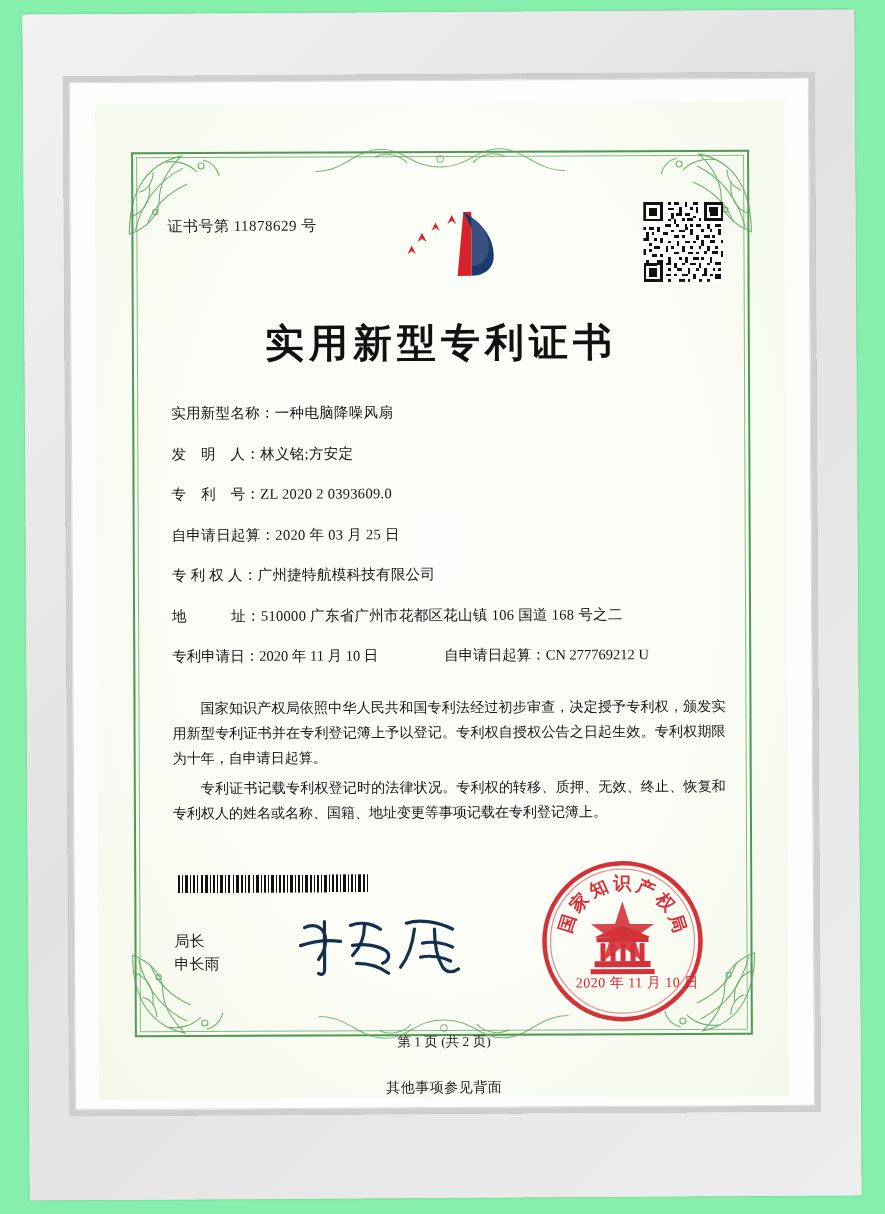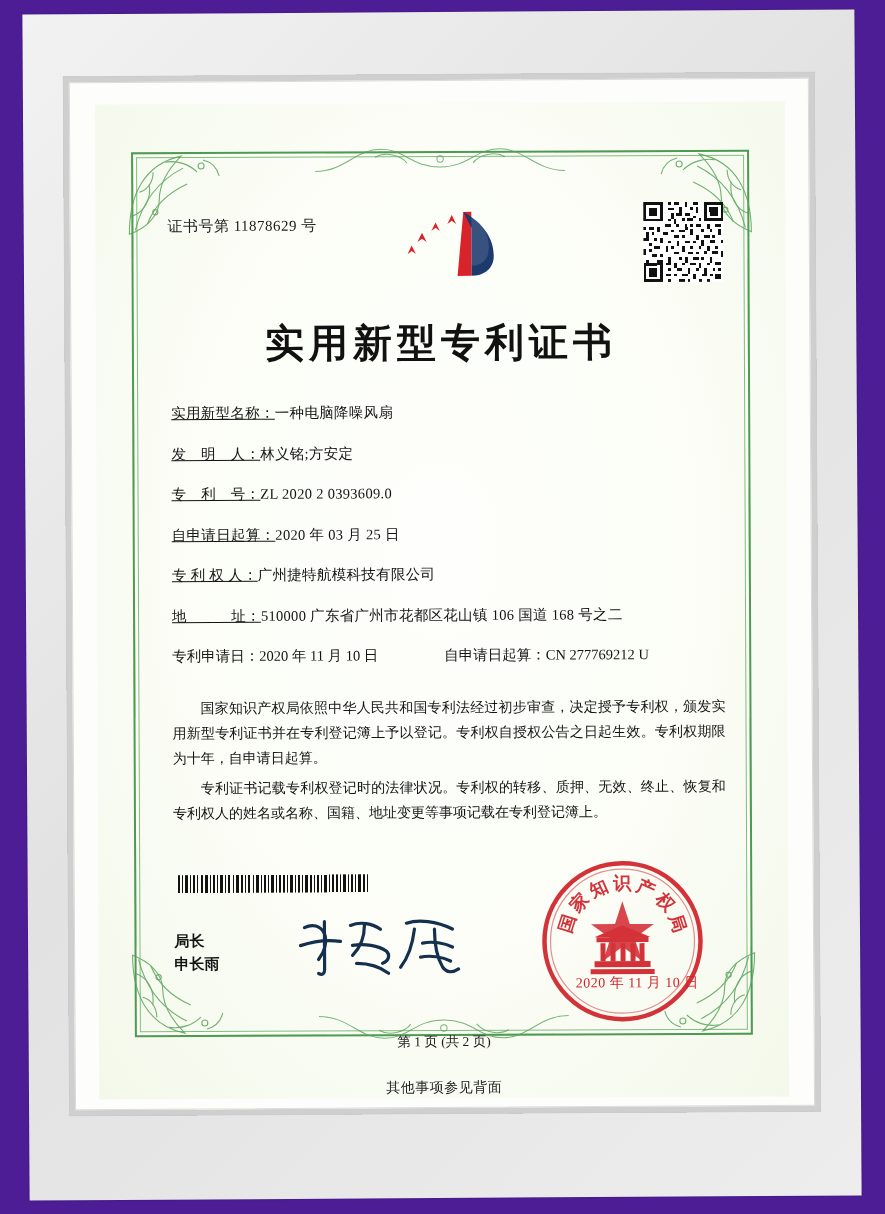--- a/index.html
+++ b/index.html
@@ -11,21 +11,21 @@
     width: 885px;
     height: 1214px;
     font-family: "Liberation Serif", "DejaVu Serif", serif;
     overflow: hidden;
   }
 
   
   .scan-page {
     position: absolute;
     inset: 0;
-    background: #4c1d95;
+    background: #86efac;
   }
   .frame-outer {
     position: absolute;
     left: 26px;
     top: 12px;
     width: 832px;
     height: 1186px;
     background: linear-gradient(135deg,#f2f2f2 0%,#e2e2e2 45%,#ededed 100%);
     box-shadow: 0 0 2px rgba(0,0,0,.25);
     transform: rotate(-0.35deg);
@@ -148,21 +148,20 @@
   }
   .field-row {
     display: flex;
     align-items: baseline;
     margin-bottom: 21.5px;
     white-space: nowrap;
   }
   .field-label {
     flex: 0 0 auto;
     letter-spacing: .3px;
-    text-decoration: underline;
   }
   .field-value {
     flex: 1 1 auto;
     letter-spacing: .3px;
   }
   .row-dual { display: flex; }
   .row-dual .col-a { flex: 0 0 272px; }
   .row-dual .col-b { flex: 1 1 auto; }
 
   
@@ -191,21 +190,20 @@
   }
 
   
   .sign-block {
     position: absolute;
     left: 76px;
     top: 826px;
     font-size: 15px;
     line-height: 23px;
     color: #151515;
-    font-weight: bold;
   }
   .sign-script {
     position: absolute;
     left: 196px;
     top: 808px;
     width: 185px;
     height: 70px;
   }
 
   

